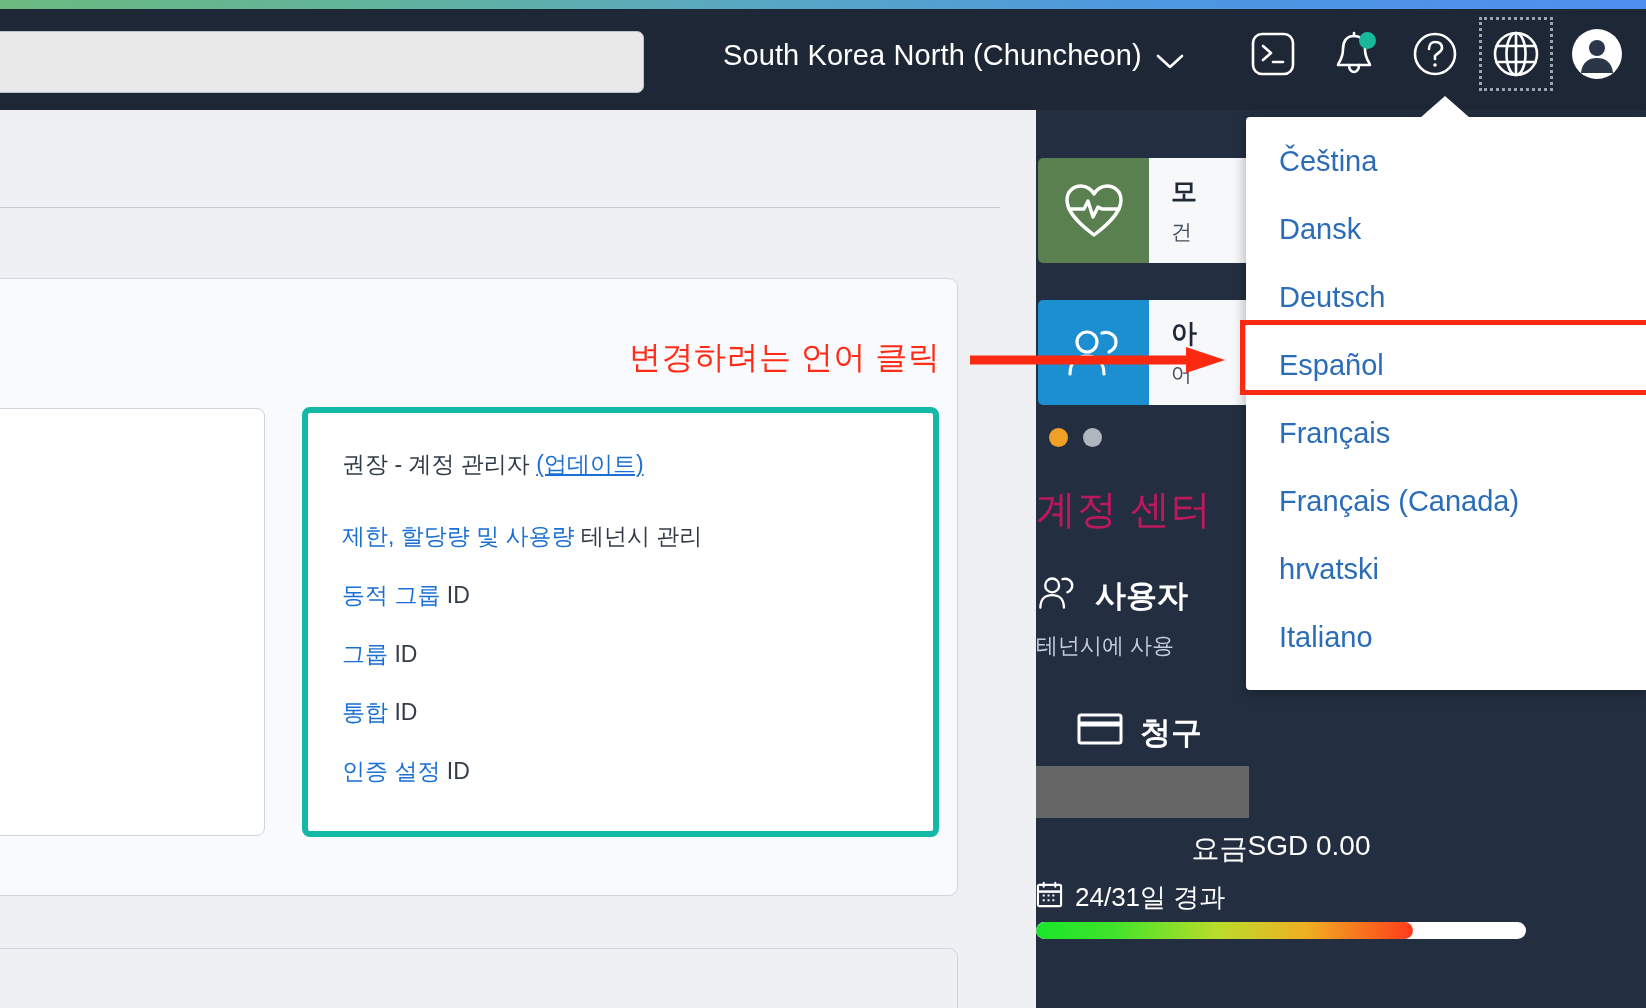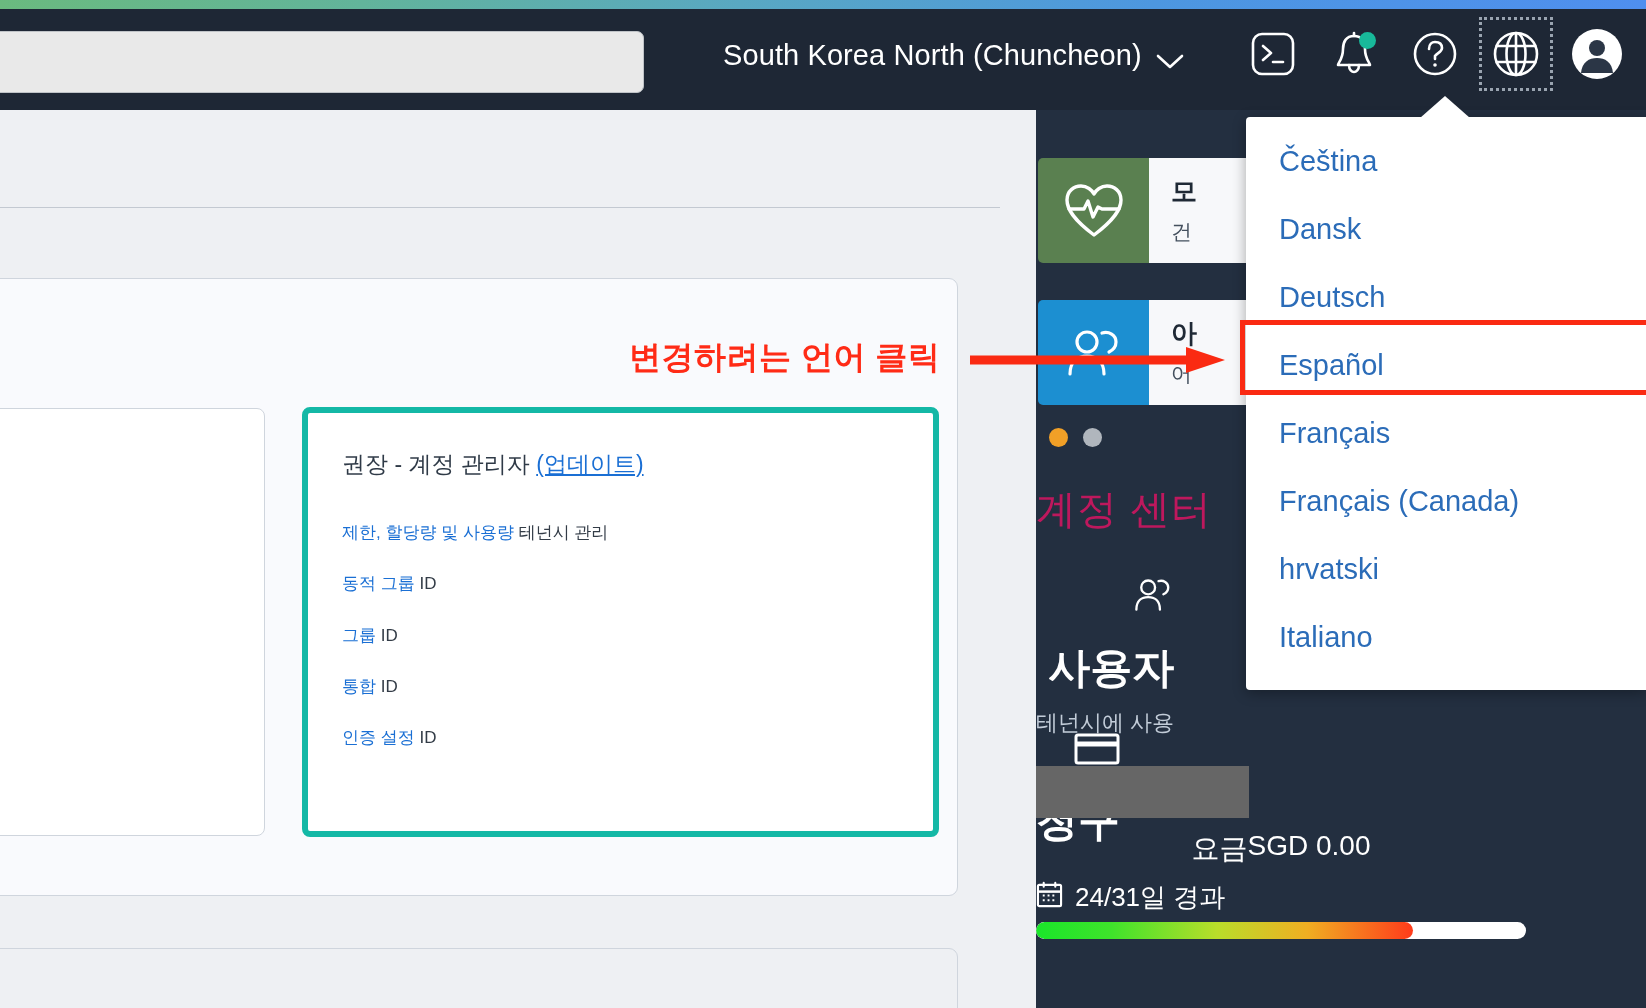--- a/index.html
+++ b/index.html
@@ -98,37 +98,37 @@
     width: 637px; height: 430px;
     background: #ffffff; border: 6px solid #14b8a6;
     border-radius: 8px;
     padding: 36px 34px;
   }
   .lc-head {
     font-size: 23px; color: #2f3a47; margin-bottom: 42px;
   }
   .lc-head a { color: #1a6fd4; }
   .lc-row {
-    font-size: 17px; color: #333c47; margin-bottom: 30px;
+    font-size: 23px; color: #333c47; margin-bottom: 30px;
     line-height: 1.25;
   }
   .lc-row .lk { color: #1a6fd4; }
   .lc-row:last-child { margin-bottom: 0; }
 
   .bottom-card {
     position: absolute; left: -12px; top: 838px;
     width: 970px; height: 160px;
     background: #eef0f3; border: 1px solid #cfd5dd;
     border-radius: 9px;
   }
 
   
   .anno-text {
     position: absolute; left: 629px; top: 336px;
-    font-size: 32px; font-weight: bold; color: #ff2b16;
+    font-size: 32px; font-weight: normal; color: #ff2b16;
     letter-spacing: .5px; z-index: 30; white-space: nowrap;
   }
   .anno-arrow {
     position: absolute; left: 970px; top: 347px;
     width: 255px; height: 26px; z-index: 31;
   }
 
   
   .right-pane {
     position: absolute; left: 1000px; top: 110px;
@@ -170,28 +170,28 @@
 
   .rp-title {
     position: absolute; left: 1036px; top: 482px;
     font-size: 40px; color: #be185d; letter-spacing: 1px; z-index: 9;
     white-space: nowrap;
   }
   .rp-sect {
     position: absolute; left: 1036px; z-index: 9;
   }
   .rp-sect-head {
-    display: flex; align-items: flex-end; gap: 17px;
-    color: #ffffff; font-size: 42px; font-weight: bold; white-space: nowrap; flex-direction: column;
+    display: flex; align-items: flex-start; gap: 17px;
+    color: #ffffff; font-size: 31px; font-weight: bold; white-space: nowrap;
   }
   .rp-sect-sub {
     color: #c2ccd8; font-size: 22px; margin-top: 12px; white-space: nowrap;
   }
   .sect-users { top: 575px; }
-  .sect-bill  { top: 728px; }
+  .sect-bill  { top: 712px; padding-left: 41px; }
 
   .redact {
     position: absolute; left: 1036px; top: 766px;
     width: 213px; height: 52px; background: #666666; z-index: 9;
   }
   .charge-row {
     position: absolute; left: 1036px; top: 830px;
     width: 490px; display: flex; justify-content: center;
     color: #ffffff; font-size: 28px; z-index: 9;
   }

